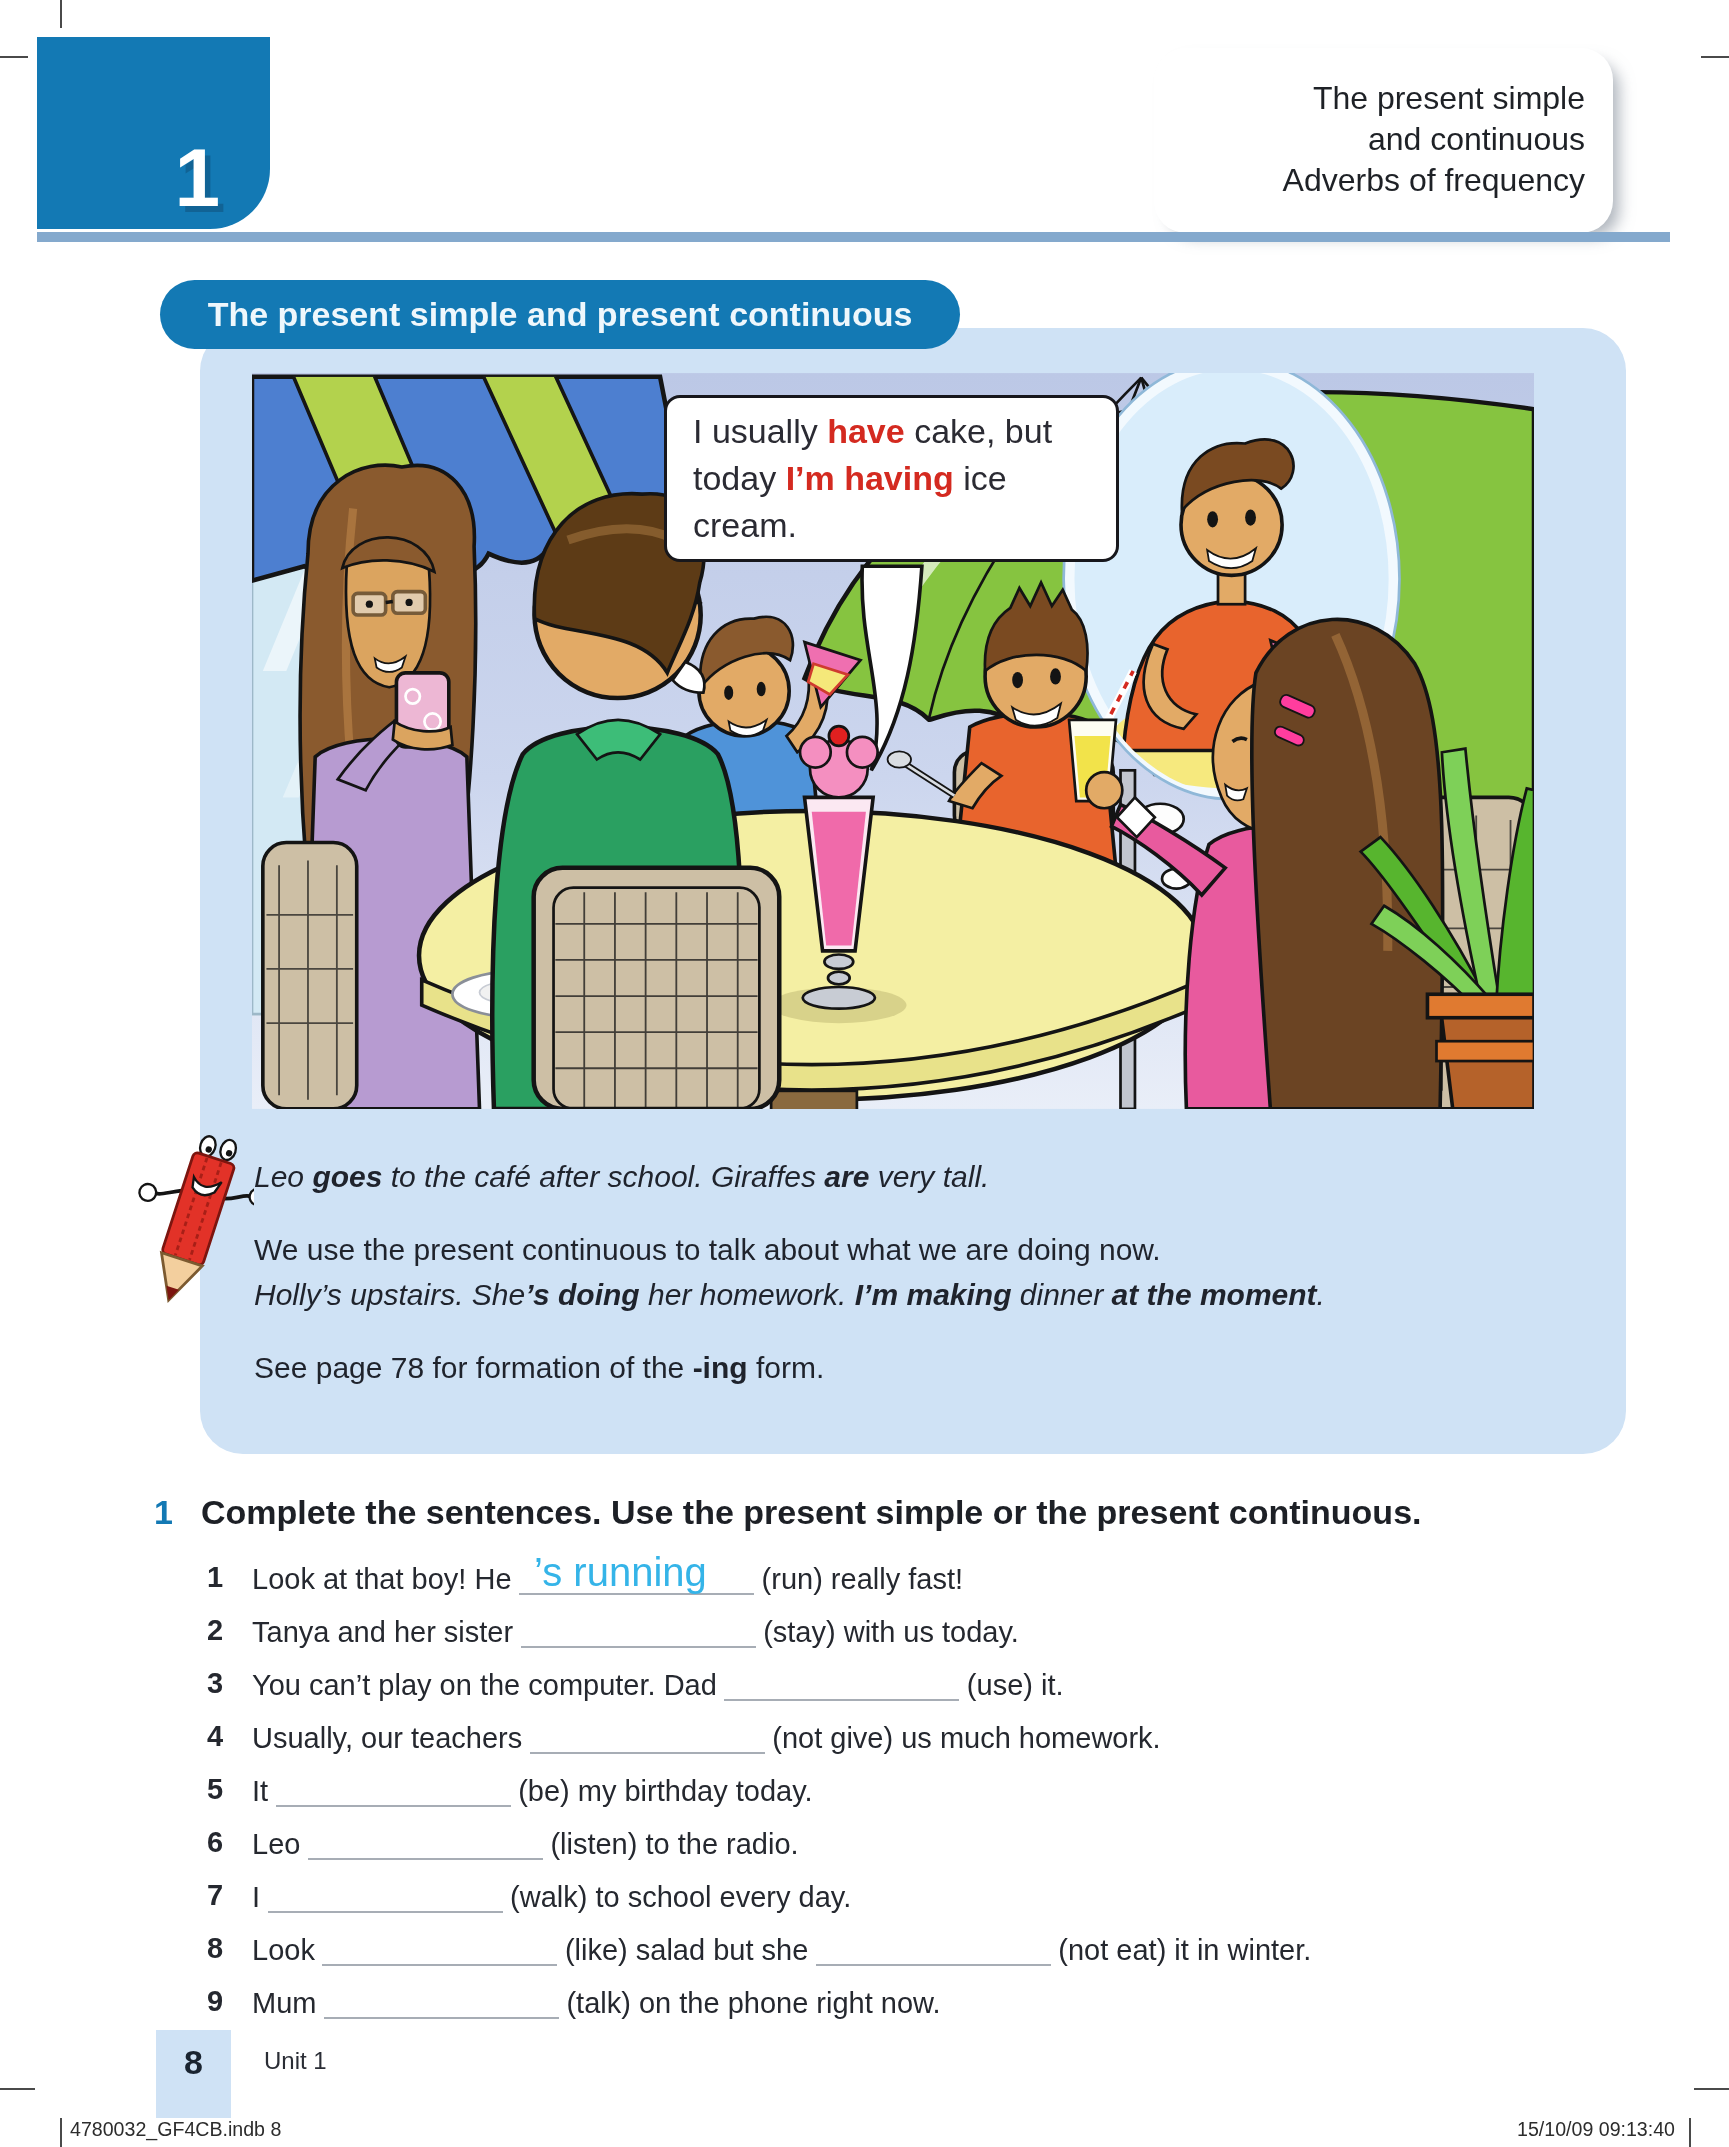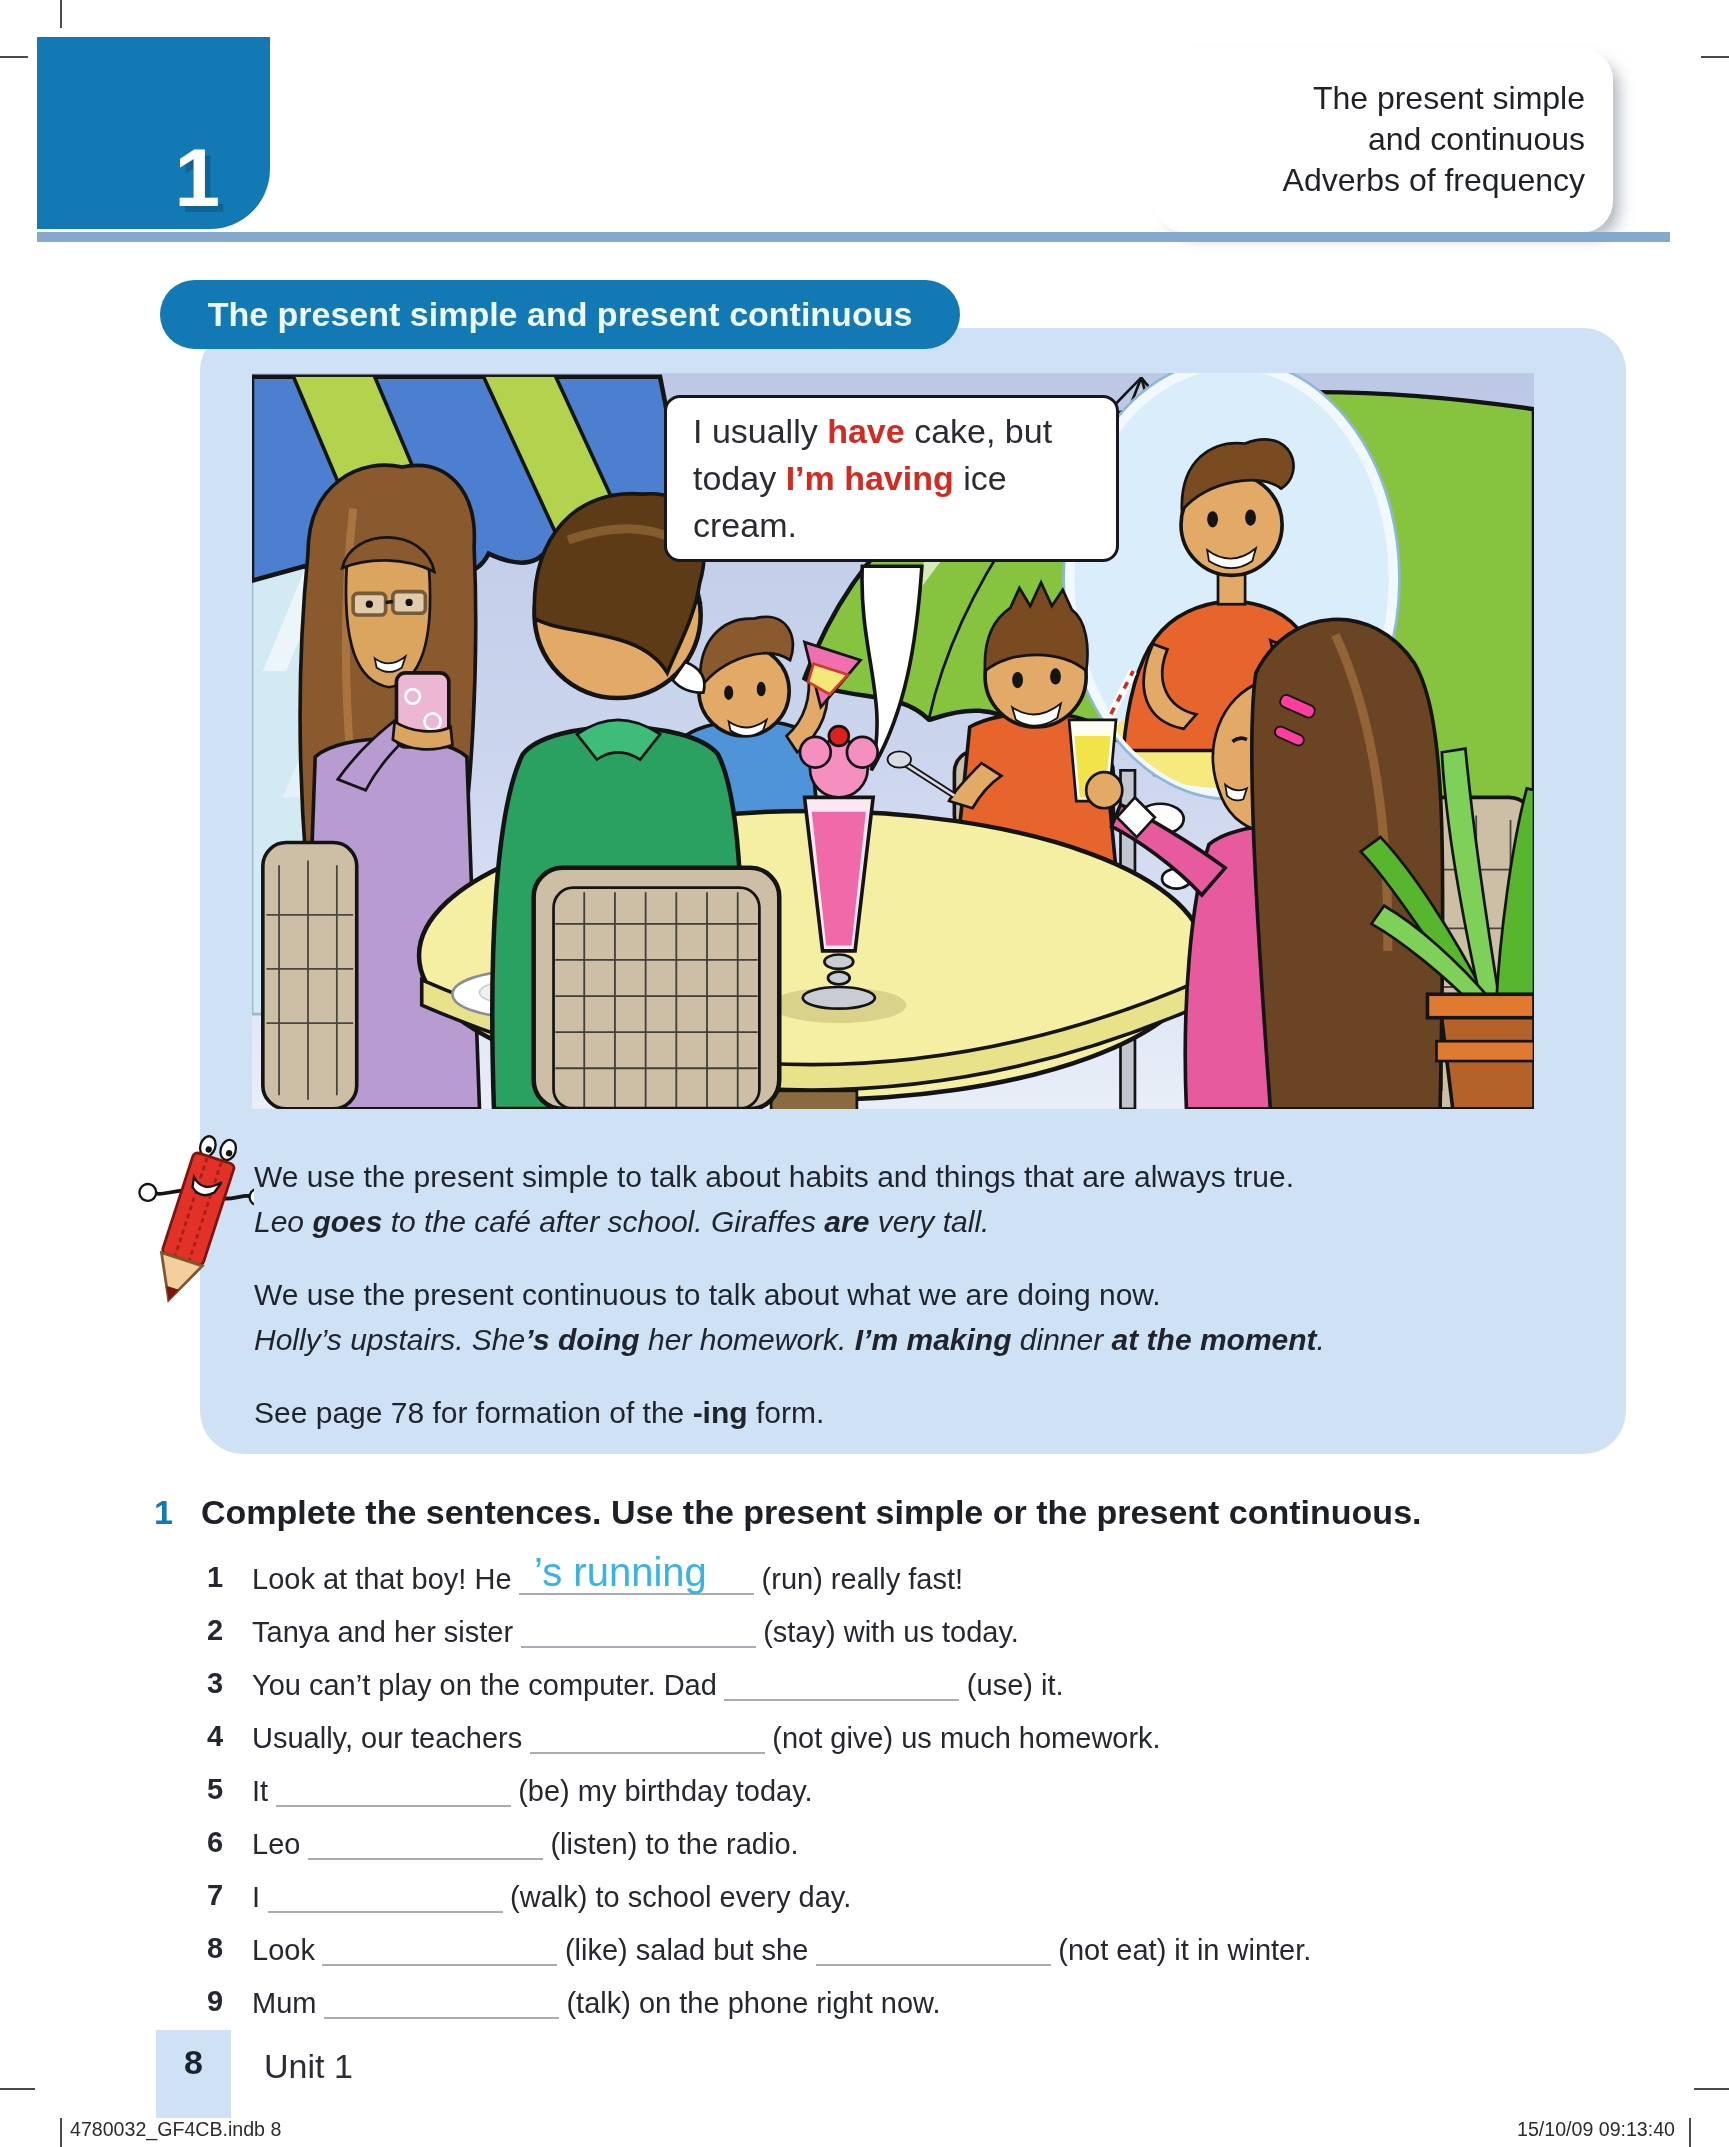--- a/index.html
+++ b/index.html
@@ -51,21 +51,21 @@
   .ex-item-num{width:98px;box-sizing:border-box;padding-left:53px;font-weight:600;}
   .ex-sentence{flex:1;white-space:nowrap;}
   .blank{display:inline-block;width:235px;height:34px;border-bottom:2.8px solid #a7adb5;
          position:relative;margin:0 7.5px;vertical-align:-5.6px;}
   .answer{position:absolute;left:15px;bottom:-1.9px;color:#35b4e8;font-size:40px;white-space:nowrap;}
 
   
   .pagenum-box{position:absolute;left:156px;top:2030px;width:75px;height:88px;background:#cfe2f5;}
   .pagenum-box .num{display:block;text-align:center;margin-top:13px;font-size:34px;
            font-weight:bold;color:#1a2430;}
-  .unit-label{position:absolute;left:264px;top:2047px;font-size:34px;color:#2a2d35;text-align:right;}
+  .unit-label{position:absolute;left:264px;top:2047px;font-size:24px;color:#2a2d35;text-align:right;}
   .print-left{position:absolute;left:70px;top:2118px;font-size:19.6px;color:#2c2c2c;}
   .print-right{position:absolute;right:54px;top:2118px;font-size:19.6px;color:#2c2c2c;}
 </style>
 </head>
 <body>
 
 <div class="page">
 
   <div class="mark" style="left:60px;top:0;width:1.9px;height:28px;"></div>
   <div class="mark" style="left:0;top:56px;width:28px;height:1.9px;"></div>
@@ -310,21 +310,20 @@
       <rect x="44" y="22" width="46" height="114" rx="5" fill="#e23228" stroke="#7c150f" stroke-width="3"></rect>
       <line x1="59" y1="24" x2="59" y2="134" stroke="#a81f17" stroke-width="3" stroke-dasharray="5 4"></line>
       <line x1="75" y1="24" x2="75" y2="134" stroke="#a81f17" stroke-width="3" stroke-dasharray="5 4"></line>
       <path d="M52,48 Q66,62 82,44 L78,57 Q66,69 54,59 Z" fill="#ffffff" stroke="#141414" stroke-width="2.5"></path>
       <polygon points="44,136 90,136 67,182" fill="#f3cf9e" stroke="#7c5a30" stroke-width="3"></polygon>
       <polygon points="60,168 74,168 67,182" fill="#7c150f"></polygon>
     </g>
   </svg>
 
   <div class="rules" id="grammar-rules">
-      <p><span>We use the present simple to talk about habits and things that are always true.</span></p>
       <p class="italic"><span>Leo </span><span class="bold">goes</span><span> to the café after school.   Giraffes </span><span class="bold">are</span><span> very tall.</span></p>
       <p class="spaced"><span>We use the present continuous to talk about what we are doing now.</span></p>
       <p class="italic"><span>Holly’s upstairs. She</span><span class="bold">’s doing</span><span> her homework.   </span><span class="bold">I’m making</span><span> dinner </span><span class="bold">at the moment</span><span>.</span></p>
       <p class="spaced"><span>See page 78 for formation of the </span><span class="bold">-ing</span><span> form.</span></p>
     </div>
 
   <div class="ex-head">
     <span class="ex-num">1</span><span>Complete the sentences. Use the present simple or the present continuous.</span>
   </div>
   <div class="ex-items" id="exercise-items">

